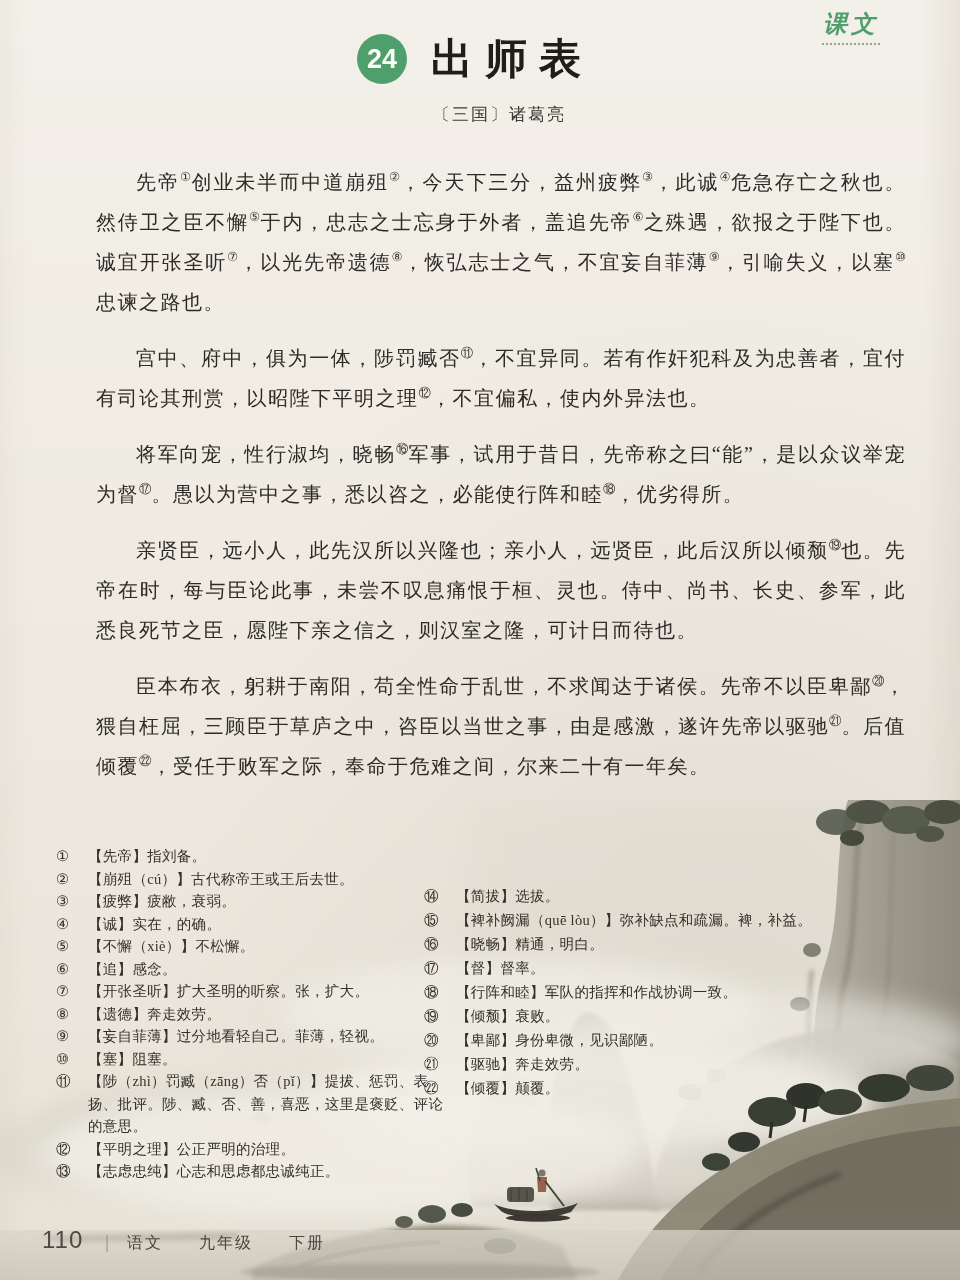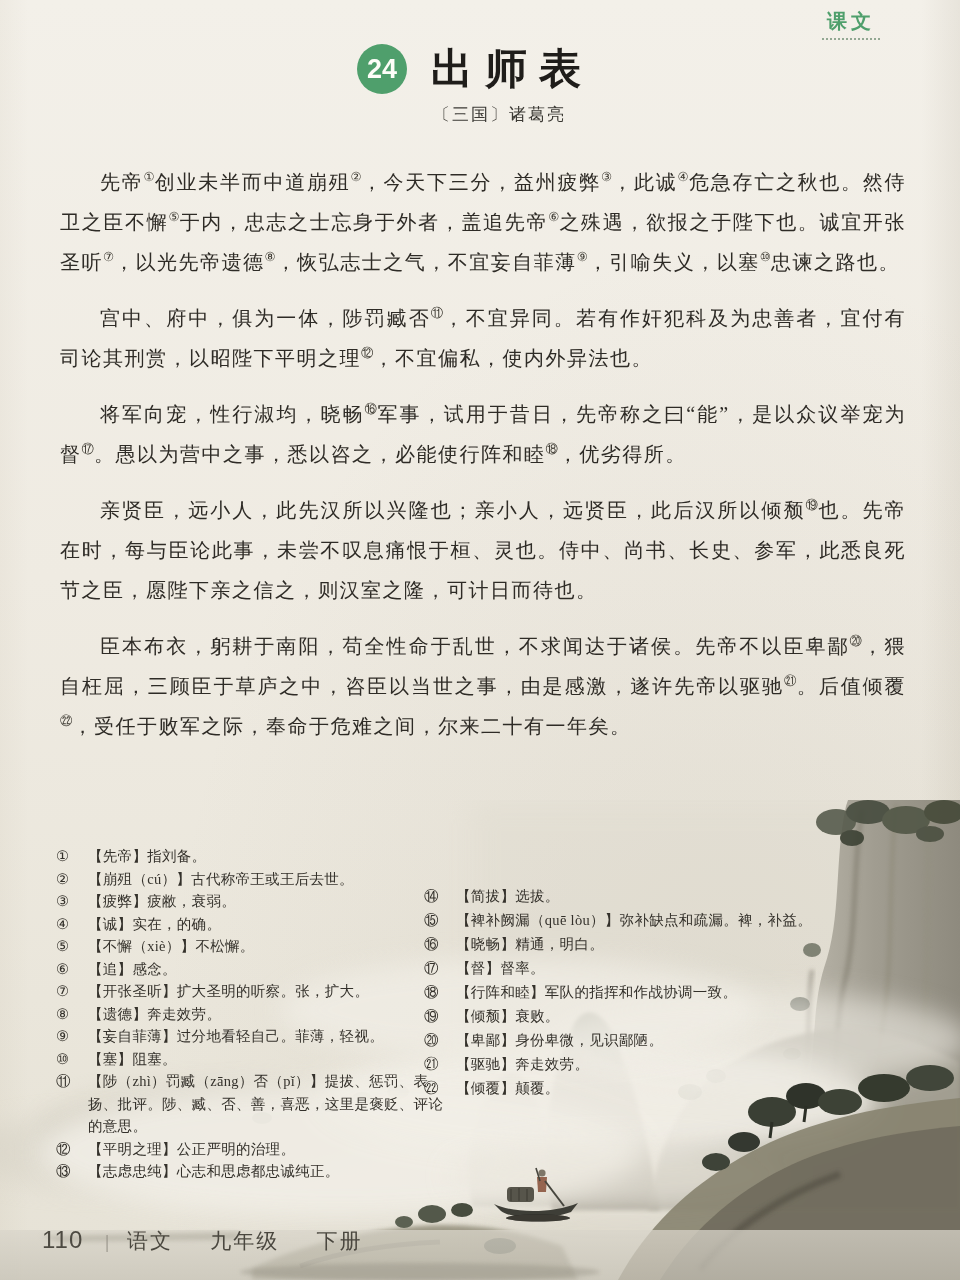--- a/index.html
+++ b/index.html
@@ -15,55 +15,55 @@
     font-family:"Liberation Serif","DejaVu Serif",serif;
     color:#2e2b26;
   }
   .page::after{
     content:""; position:absolute; inset:0; pointer-events:none;
     background:linear-gradient(90deg, rgba(190,180,160,0.10) 0%, rgba(0,0,0,0) 3%, rgba(0,0,0,0) 96%, rgba(150,140,120,0.12) 100%);
   }
 
   
   .tab { position:absolute; top:8px; right:80px; text-align:center; z-index:3; }
-  .tab-label { font-size:20px; font-weight:bold; letter-spacing:4px; color:#4f9f6c; }
+  .tab-label { font-size:24px; font-weight:bold; letter-spacing:4px; color:#4f9f6c;font-style:italic; }
   .tab-dots { width:58px; margin:3px auto 0; border-bottom:2px dotted #93a893; }
 
-  .lesson-row { position:absolute; top:41px; left:357px; display:flex; align-items:center; z-index:3;justify-content:center; }
+  .lesson-row { position:absolute; top:31px; left:357px; display:flex; align-items:center; z-index:3;justify-content:center; }
   .lesson-badge {
     width:50px; height:50px; border-radius:50%;
     background:#4f9f6c; color:#fdfdf8;
     font-size:27px; font-weight:bold; font-family:"Liberation Sans","DejaVu Sans",sans-serif;
     display:flex; align-items:center; justify-content:center;
   }
   .lesson-title { margin-left:24px; font-size:42px; font-weight:bold; letter-spacing:12px; color:#1f1d1a; }
   .author { position:absolute; top:103px; left:399px; font-size:17px; letter-spacing:2px; color:#3a3833; z-index:3;margin-left:34px; }
 
   
   .article {
     position:absolute; top:162px; left:60px; width:846px; z-index:3;
     font-size:20px; line-height:40px; letter-spacing:1.5px;
     text-align:justify; color:#2e2b26;
   }
-  .article p { text-indent:2em; margin-bottom:16px; }
+  .article p { text-indent:2em; margin-bottom:16px;margin-left:36px; }
   .article sup { font-size:0.62em; vertical-align:super; line-height:0; letter-spacing:0; color:#3a372f; }
 
   
   .fn-col { position:absolute; z-index:3; color:#34312b; }
   .fn-left  { top:845px; left:56px;  width:396px; font-size:14.5px; line-height:22.5px; }
   .fn-right { top:884px; left:424px; width:492px; font-size:14.5px; line-height:24px; }
   .fn { display:flex; align-items:flex-start; }
   .fn-num { flex:0 0 24px; }
   .fn-text { flex:1; letter-spacing:0.3px;margin-left:8px; }
 
   
   .footer { position:absolute; top:1226px; left:42px; display:flex; align-items:baseline; z-index:4; color:#4a473f; }
   .footer-page { font-size:24px; letter-spacing:1px; font-family:"Liberation Sans","DejaVu Sans",sans-serif; color:#4d4a42; }
   .footer-sep { margin:0 18px 0 22px; color:#8b887e; font-size:18px; }
-  .footer-meta { font-size:21px; letter-spacing:2px; }
+  .footer-meta { font-size:16px; letter-spacing:2px; }
   .footer-meta span { margin-right:30px; }
 
   
   .painting { position:absolute; left:0; top:800px; width:960px; height:480px; z-index:1; }
 </style>
 </head>
 <body>
 
 <div class="page">
 

